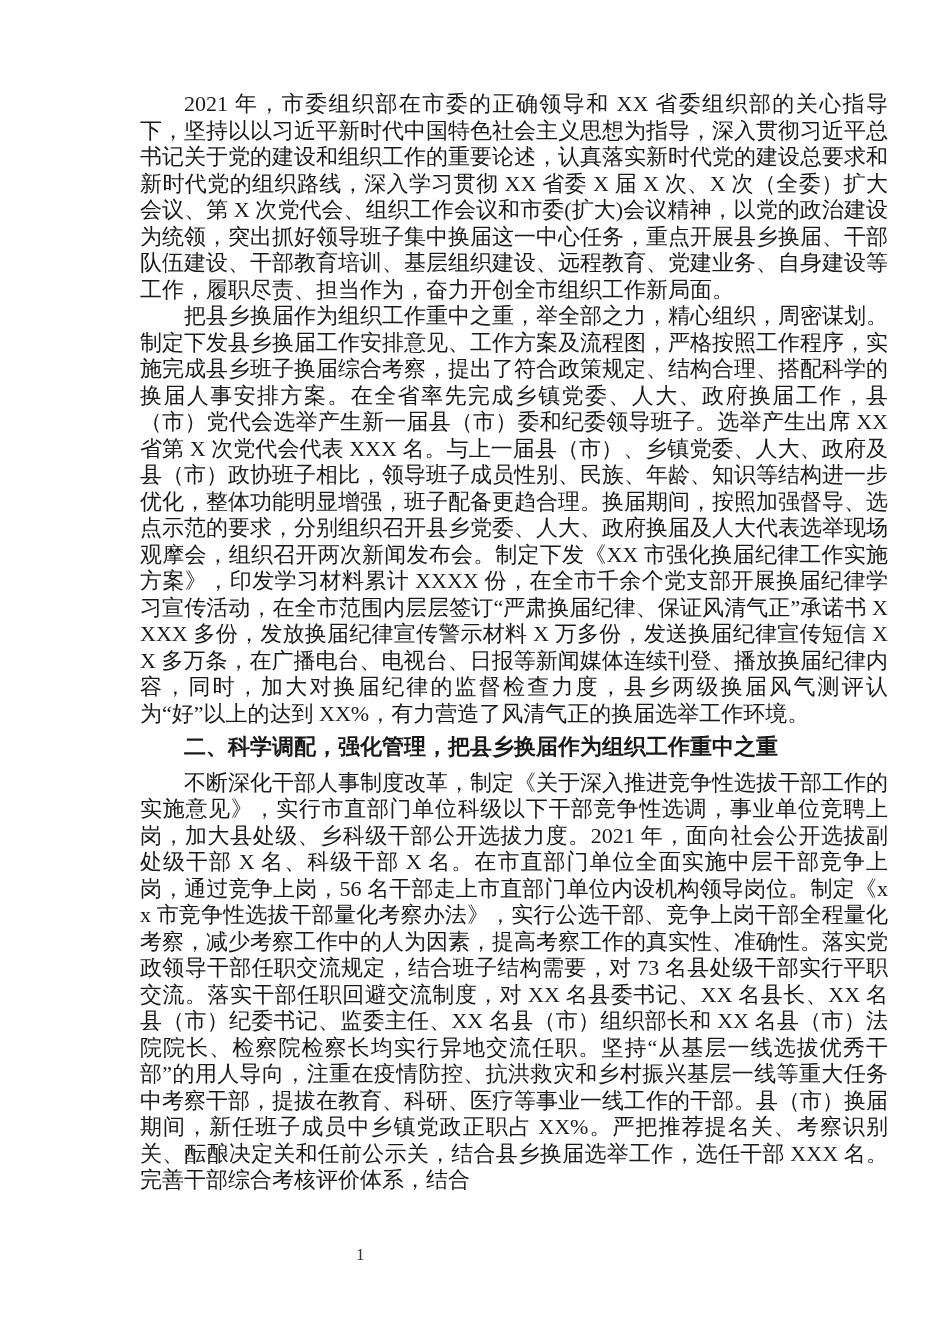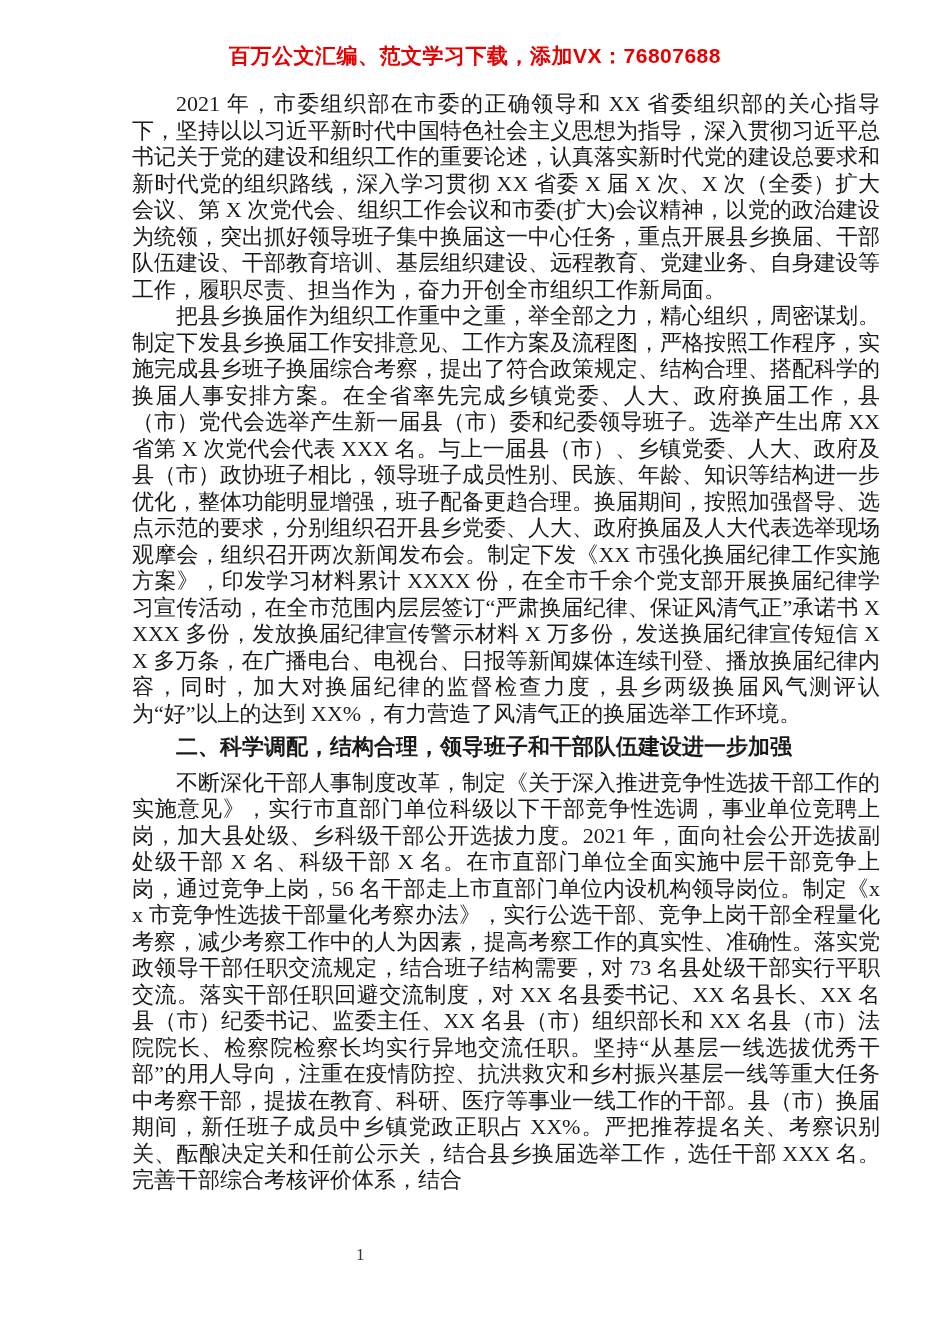--- a/index.html
+++ b/index.html
@@ -20,21 +20,21 @@
     font-family: "Liberation Sans", "DejaVu Sans", sans-serif;
     font-weight: 700;
     font-size: 21px;
     line-height: 28px;
     color: #e60000;
     letter-spacing: 0.5px;
   }
   .content {
     position: absolute;
     top: 91px;
-    left: 132px;
+    left: 140px;
     width: 748px;
     color: #1a1a1a;
   }
   .body-para {
     margin: 0;
     font-family: "Liberation Serif", "DejaVu Serif", serif;
     font-size: 22px;
     line-height: 26.5px;
     text-align: justify;
     text-justify: inter-ideograph;
@@ -58,23 +58,22 @@
     font-family: "Liberation Serif", "DejaVu Serif", serif;
     font-size: 17px;
     line-height: 22px;
     color: #333333;
   }
 </style>
 </head>
 <body>
 
 <div class="page">
-  <div class="notice">百万公文汇编、范文学习下载，添加VX：76807688</div>
 
   <div class="content">
       <p class="body-para">2021 年，市委组织部在市委的正确领导和 XX 省委组织部的关心指导下，坚持以以习近平新时代中国特色社会主义思想为指导，深入贯彻习近平总书记关于党的建设和组织工作的重要论述，认真落实新时代党的建设总要求和新时代党的组织路线，深入学习贯彻 XX 省委 X 届 X 次、X 次（全委）扩大会议、第 X 次党代会、组织工作会议和市委(扩大)会议精神，以党的政治建设为统领，突出抓好领导班子集中换届这一中心任务，重点开展县乡换届、干部队伍建设、干部教育培训、基层组织建设、远程教育、党建业务、自身建设等工作，履职尽责、担当作为，奋力开创全市组织工作新局面。</p>
       <p class="body-para">把县乡换届作为组织工作重中之重，举全部之力，精心组织，周密谋划。制定下发县乡换届工作安排意见、工作方案及流程图，严格按照工作程序，实施完成县乡班子换届综合考察，提出了符合政策规定、结构合理、搭配科学的换届人事安排方案。在全省率先完成乡镇党委、人大、政府换届工作，县（市）党代会选举产生新一届县（市）委和纪委领导班子。选举产生出席 XX 省第 X 次党代会代表 XXX 名。与上一届县（市）、乡镇党委、人大、政府及县（市）政协班子相比，领导班子成员性别、民族、年龄、知识等结构进一步优化，整体功能明显增强，班子配备更趋合理。换届期间，按照加强督导、选点示范的要求，分别组织召开县乡党委、人大、政府换届及人大代表选举现场观摩会，组织召开两次新闻发布会。制定下发《XX 市强化换届纪律工作实施方案》，印发学习材料累计 XXXX 份，在全市千余个党支部开展换届纪律学习宣传活动，在全市范围内层层签订“严肃换届纪律、保证风清气正”承诺书 XXXX 多份，发放换届纪律宣传警示材料 X 万多份，发送换届纪律宣传短信 XX 多万条，在广播电台、电视台、日报等新闻媒体连续刊登、播放换届纪律内容，同时，加大对换届纪律的监督检查力度，县乡两级换届风气测评认为“好”以上的达到 XX%，有力营造了风清气正的换届选举工作环境。</p>
-      <h2 class="heading">二、科学调配，结构合理，领导班子和干部队伍建设进一步加强</h2>
+      <h2 class="heading">二、科学调配，强化管理，把县乡换届作为组织工作重中之重</h2>
       <p class="body-para">不断深化干部人事制度改革，制定《关于深入推进竞争性选拔干部工作的实施意见》，实行市直部门单位科级以下干部竞争性选调，事业单位竞聘上岗，加大县处级、乡科级干部公开选拔力度。2021 年，面向社会公开选拔副处级干部 X 名、科级干部 X 名。在市直部门单位全面实施中层干部竞争上岗，通过竞争上岗，56 名干部走上市直部门单位内设机构领导岗位。制定《xx 市竞争性选拔干部量化考察办法》，实行公选干部、竞争上岗干部全程量化考察，减少考察工作中的人为因素，提高考察工作的真实性、准确性。落实党政领导干部任职交流规定，结合班子结构需要，对 73 名县处级干部实行平职交流。落实干部任职回避交流制度，对 XX 名县委书记、XX 名县长、XX 名县（市）纪委书记、监委主任、XX 名县（市）组织部长和 XX 名县（市）法院院长、检察院检察长均实行异地交流任职。坚持“从基层一线选拔优秀干部”的用人导向，注重在疫情防控、抗洪救灾和乡村振兴基层一线等重大任务中考察干部，提拔在教育、科研、医疗等事业一线工作的干部。县（市）换届期间，新任班子成员中乡镇党政正职占 XX%。严把推荐提名关、考察识别关、酝酿决定关和任前公示关，结合县乡换届选举工作，选任干部 XXX 名。完善干部综合考核评价体系，结合</p>
     </div>
 
   <div class="page-number">1</div>
 </div>
 
 </body></html>

